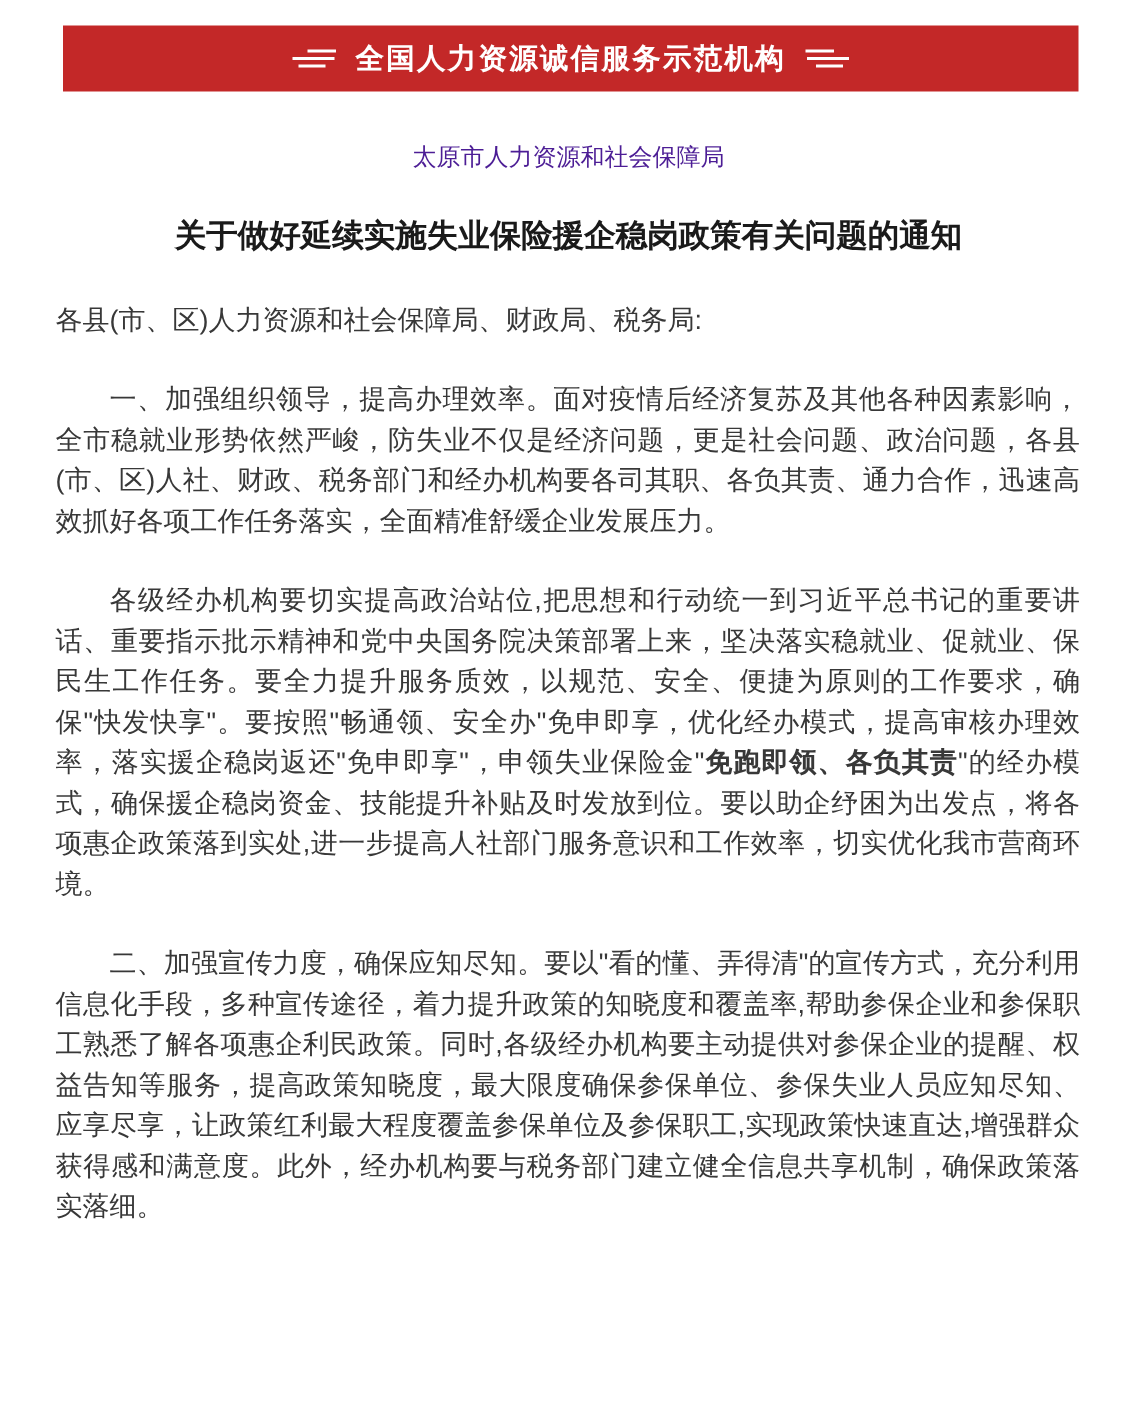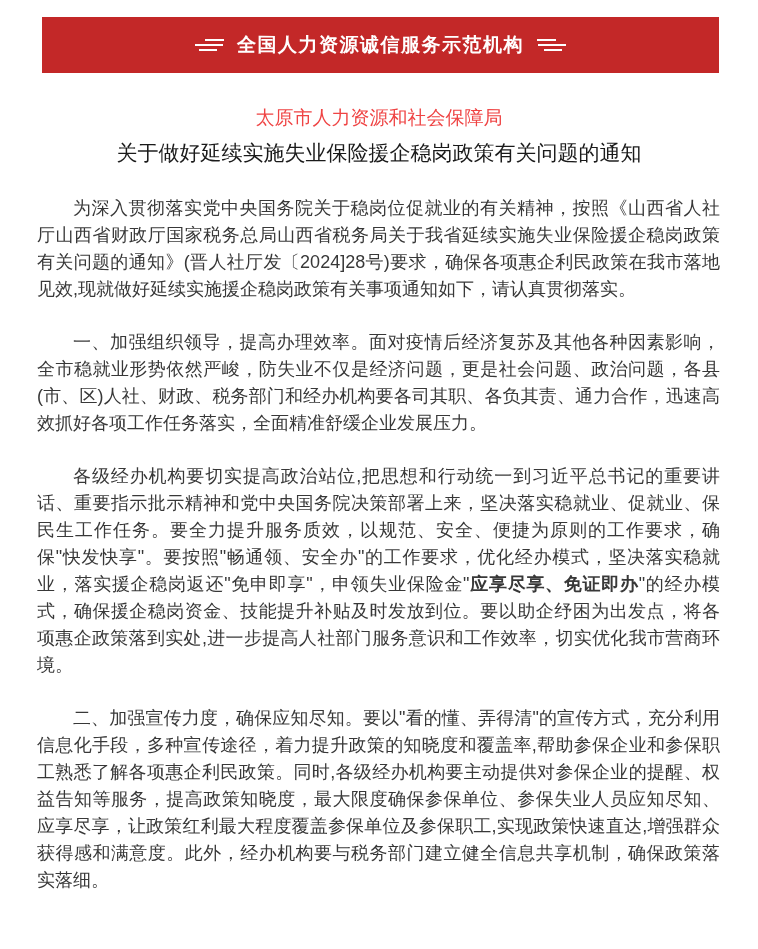--- a/index.html
+++ b/index.html
@@ -15,21 +15,21 @@
   }
   .page {
     width: 758px;
     height: 949px;
     background: #ffffff;
     position: relative;
   }
   
   .banner {
     margin: 17px 39px 0 42px;
-    height: 56px;
+    height: 44px;
     background: #c32828;
     display: flex;
     align-items: center;
     justify-content: center;
     gap: 13px;
   }
   .banner-text {
     color: #ffffff;
     font-size: 19px;
     font-weight: bold;
@@ -44,29 +44,29 @@
   .speedlines .l1 { width: 19px; height: 2px; background: #ffffff; margin-left: 10px; }
   .speedlines .l2 { width: 28px; height: 2px; background: #ffffff; margin-left: 0; }
   .speedlines .l3 { width: 18px; height: 2px; background: #ffffff; margin-left: 4px; }
   .speedlines.right { transform: scaleX(-1); }
   
   .doc-header {
     margin-top: 29px;
     text-align: center;
   }
   .org-line {
-    font-size: 19px;
+    font-size: 16px;
     line-height: 32px;
-    color: #ef4444;
+    color: #4c1d95;
   }
   .doc-title {
-    margin-top: 3px;
+    margin-top: 20px;
     font-size: 21px;
     line-height: 32px;
-    font-weight: normal;
+    font-weight: bold;
     color: #1a1a1a;
     text-align: center;
   }
   
   .doc-body {
     margin: 26px 38px 0 37px;
     font-size: 18px;
     line-height: 27px;
     color: #383838;
     text-align: justify;
@@ -101,23 +101,23 @@
         <span class="l3"></span>
     </span>
   </div>
 
   <div class="doc-header">
     <div class="org-line">太原市人力资源和社会保障局</div>
     <div class="doc-title">关于做好延续实施失业保险援企稳岗政策有关问题的通知</div>
   </div>
 
   <div class="doc-body">
+    <p class="salutation">各县(市、区)人力资源和社会保障局、财政局、税务局:</p>
 
-    <p class="para"><span>为深入贯彻落实党中央国务院关于稳岗位促就业的有关精神，按照《山西省人社厅山西省财政厅国家税务总局山西省税务局关于我省延续实施失业保险援企稳岗政策有关问题的通知》(晋人社厅发〔2024]28号)要求，确保各项惠企利民政策在我市落地见效,现就做好延续实施援企稳岗政策有关事项通知如下，请认真贯彻落实。</span></p>
 
     <p class="para"><span>一、加强组织领导，提高办理效率。面对疫情后经济复苏及其他各种因素影响，全市稳就业形势依然严峻，防失业不仅是经济问题，更是社会问题、政治问题，各县(市、区)人社、财政、税务部门和经办机构要各司其职、各负其责、通力合作，迅速高效抓好各项工作任务落实，全面精准舒缓企业发展压力。</span></p>
 
-    <p class="para"><span>各级经办机构要切实提高政治站位,把思想和行动统一到习近平总书记的重要讲话、重要指示批示精神和党中央国务院决策部署上来，坚决落实稳就业、促就业、保民生工作任务。要全力提升服务质效，以规范、安全、便捷为原则的工作要求，确保"快发快享"。要按照"畅通领、安全办"的工作要求，优化经办模式，坚决落实稳就业，落实援企稳岗返还"免申即享"，申领失业保险金"</span><span class="bold-run">应享尽享、免证即办</span><span>"的经办模式，确保援企稳岗资金、技能提升补贴及时发放到位。要以助企纾困为出发点，将各项惠企政策落到实处,进一步提高人社部门服务意识和工作效率，切实优化我市营商环境。</span></p>
+    <p class="para"><span>各级经办机构要切实提高政治站位,把思想和行动统一到习近平总书记的重要讲话、重要指示批示精神和党中央国务院决策部署上来，坚决落实稳就业、促就业、保民生工作任务。要全力提升服务质效，以规范、安全、便捷为原则的工作要求，确保"快发快享"。要按照"畅通领、安全办"免申即享，优化经办模式，提高审核办理效率，落实援企稳岗返还"免申即享"，申领失业保险金"</span><span class="bold-run">免跑即领、各负其责</span><span>"的经办模式，确保援企稳岗资金、技能提升补贴及时发放到位。要以助企纾困为出发点，将各项惠企政策落到实处,进一步提高人社部门服务意识和工作效率，切实优化我市营商环境。</span></p>
 
     <p class="para"><span>二、加强宣传力度，确保应知尽知。要以"看的懂、弄得清"的宣传方式，充分利用信息化手段，多种宣传途径，着力提升政策的知晓度和覆盖率,帮助参保企业和参保职工熟悉了解各项惠企利民政策。同时,各级经办机构要主动提供对参保企业的提醒、权益告知等服务，提高政策知晓度，最大限度确保参保单位、参保失业人员应知尽知、应享尽享，让政策红利最大程度覆盖参保单位及参保职工,实现政策快速直达,增强群众获得感和满意度。此外，经办机构要与税务部门建立健全信息共享机制，确保政策落实落细。</span></p>
   </div>
 
 </div>
 
 </body></html>

